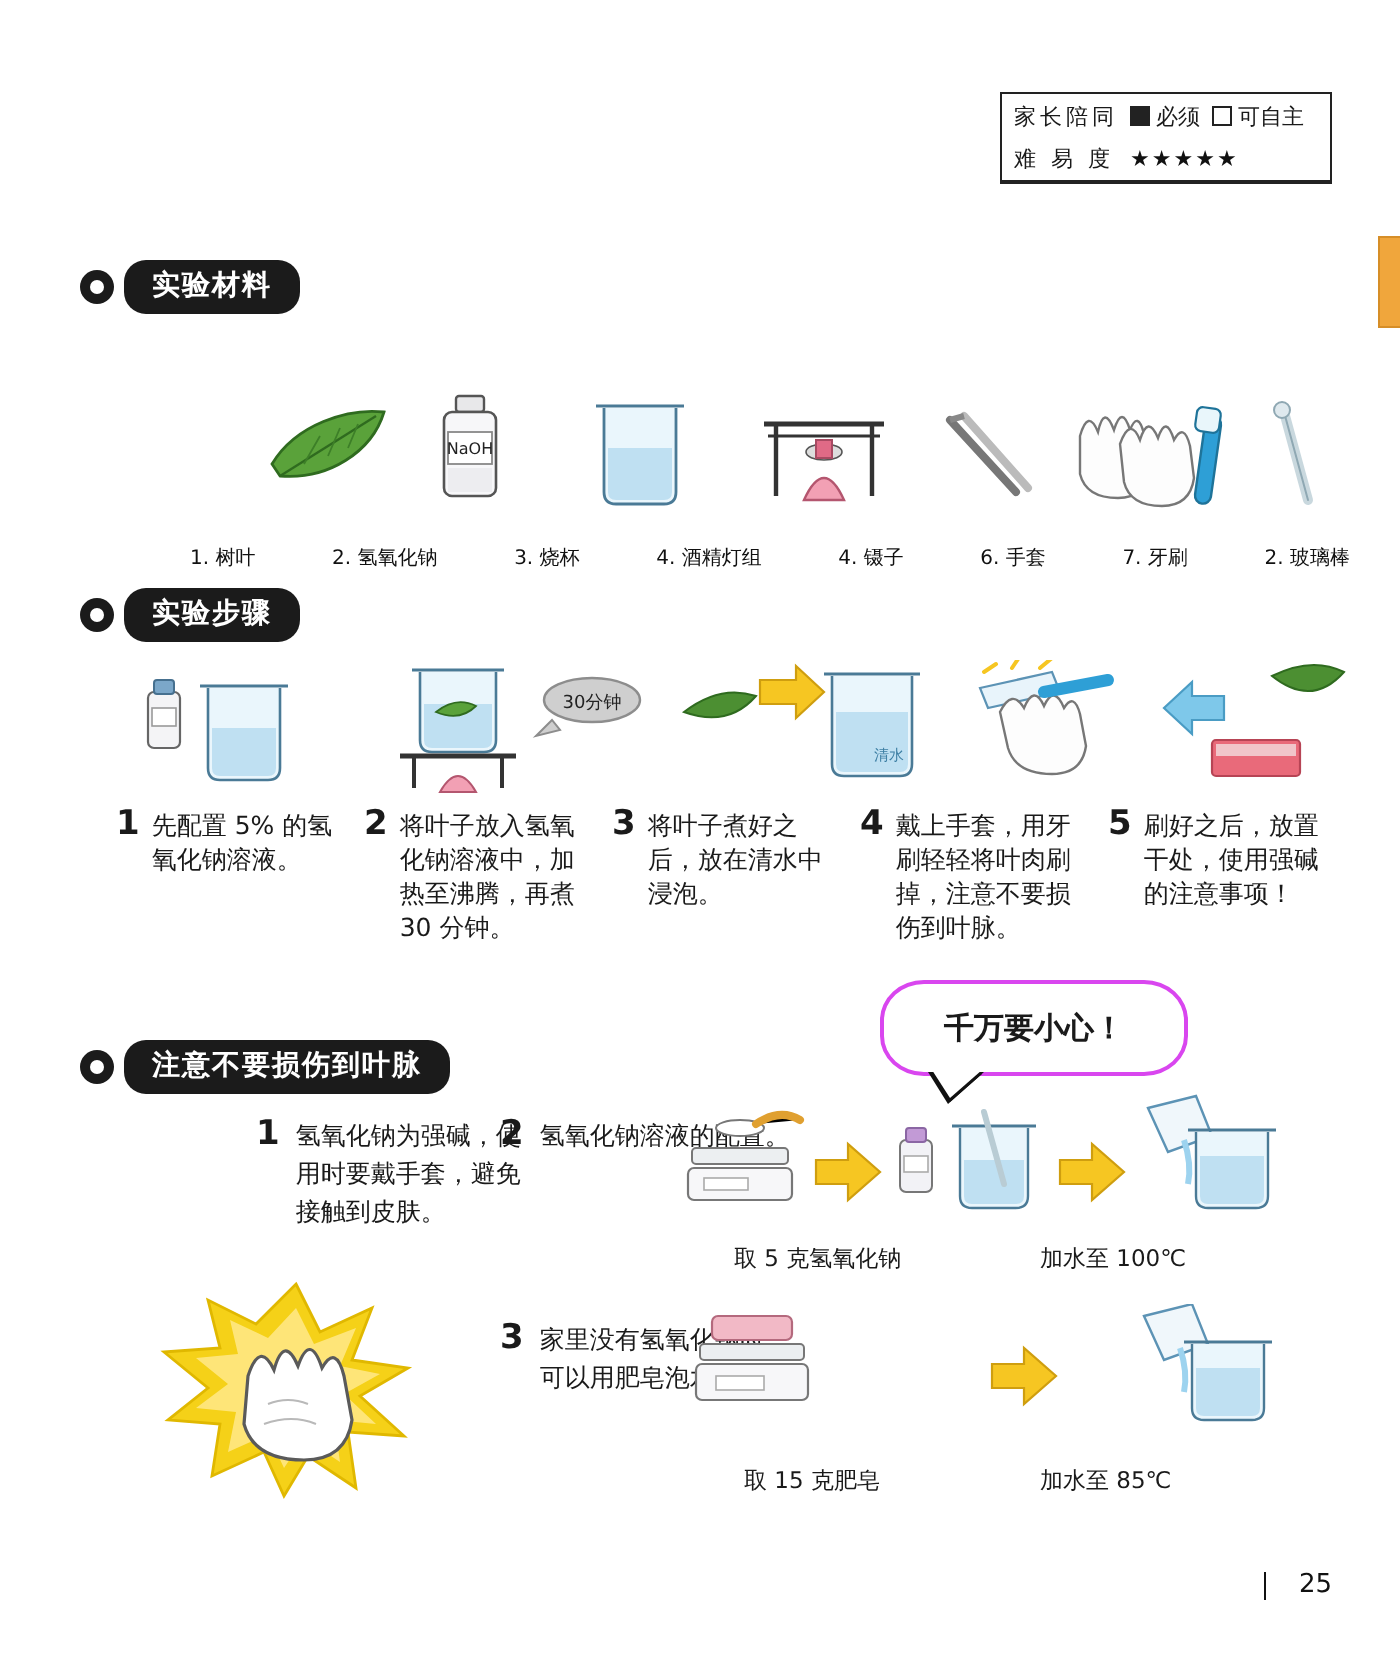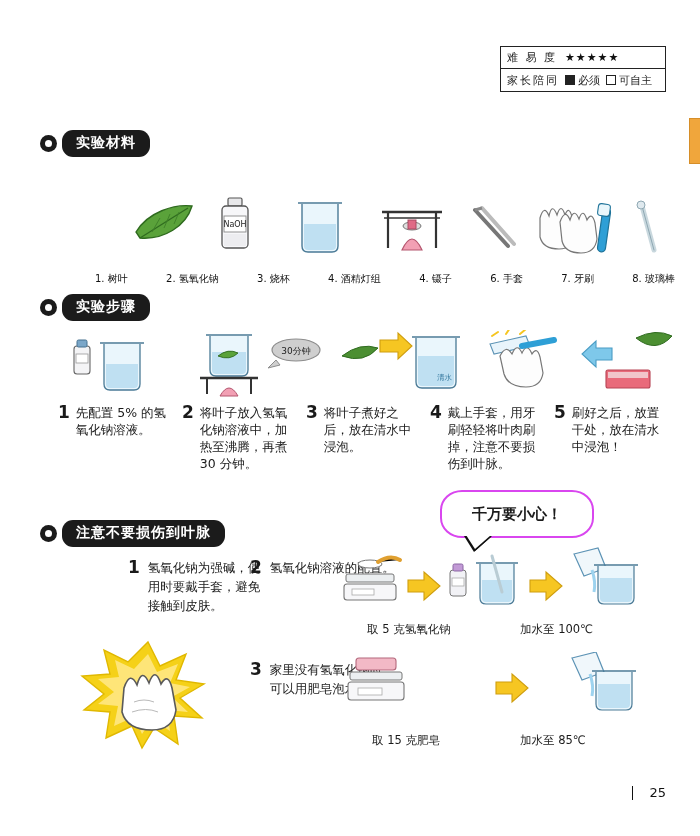--- a/index.html
+++ b/index.html
@@ -260,35 +260,35 @@
 
   
   .art { position: absolute; }
 </style>
 </head>
 <body>
 
 <div class="page">
 
   <div class="diff-box">
-    <div class="diff-row top">
-      <span class="diff-label">难 易 度</span>
-      <span class="stars">★★★★★</span>
-    </div>
     <div class="diff-row">
       <span class="diff-label">家长陪同</span>
       <span class="opt">
         <span class="box-mark filled"></span>
         <span>必须</span>
       </span>
       <span class="opt">
         <span class="box-mark"></span>
         <span>可自主</span>
       </span>
     </div>
+    <div class="diff-row top">
+      <span class="diff-label">难 易 度</span>
+      <span class="stars">★★★★★</span>
+    </div>
   </div>
 
   <div class="edge-tab"></div>
 
   <div class="sec-head" style="left:40px; top:130px;">
     <div class="sec-bullet"></div>
     <div class="sec-pill">实验材料</div>
   </div>
 
   <div class="materials-art">
@@ -348,21 +348,21 @@
   </div>
 
   <div class="mat-caption">
     <span>1. 树叶</span>
     <span>2. 氢氧化钠</span>
     <span>3. 烧杯</span>
     <span>4. 酒精灯组</span>
     <span>4. 镊子</span>
     <span>6. 手套</span>
     <span>7. 牙刷</span>
-    <span>8. 玻璃棒</span>
+    <span>2. 玻璃棒</span>
   </div>
 
   <div class="sec-head" style="left:40px; top:294px;font-family:Liberation Serif, serif;">
     <div class="sec-bullet"></div>
     <div class="sec-pill">实验步骤</div>
   </div>
 
   <div class="steps-art">
     <svg width="620" height="68" viewBox="0 0 620 68" xmlns="http://www.w3.org/2000/svg">
 
@@ -425,21 +425,21 @@
     <div class="step">
       <span class="step-num">3</span>
       <span class="step-text">将叶子煮好之后，放在清水中浸泡。</span>
     </div>
     <div class="step">
       <span class="step-num">4</span>
       <span class="step-text">戴上手套，用牙刷轻轻将叶肉刷掉，注意不要损伤到叶脉。</span>
     </div>
     <div class="step">
       <span class="step-num">5</span>
-      <span class="step-text">刷好之后，放置干处，放在清水中浸泡！</span>
+      <span class="step-text">刷好之后，放置干处，使用强碱的注意事项！</span>
     </div>
   </div>
 
   <div class="bubble">
     <span>千万要小心！</span>
   </div>
 
   <div class="sec-head" style="left:40px; top:520px;">
     <div class="sec-bullet"></div>
     <div class="sec-pill">注意不要损伤到叶脉</div>

